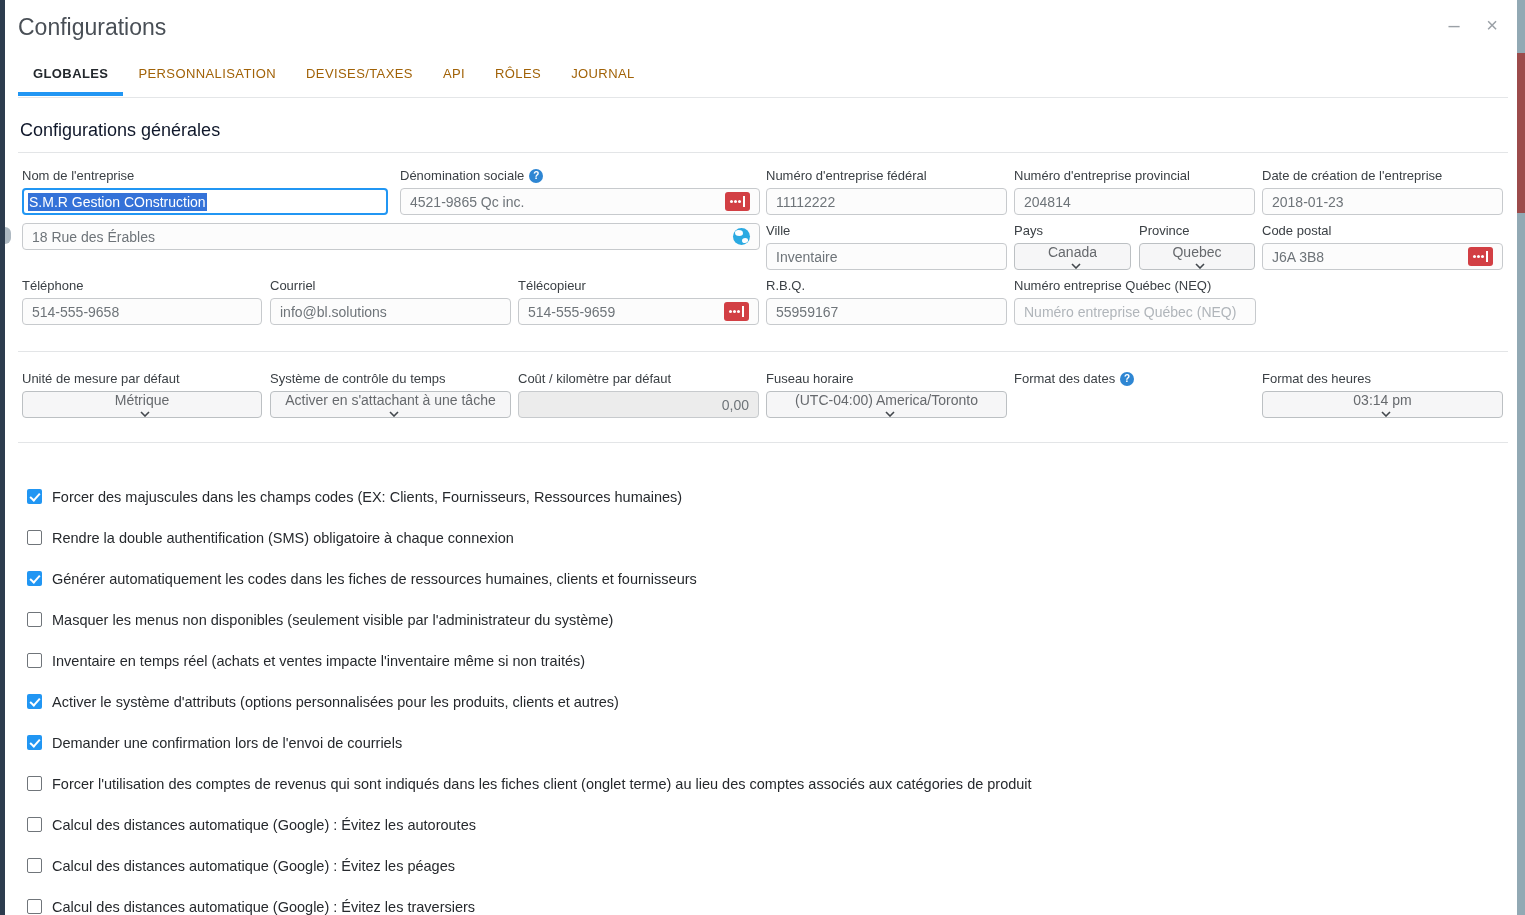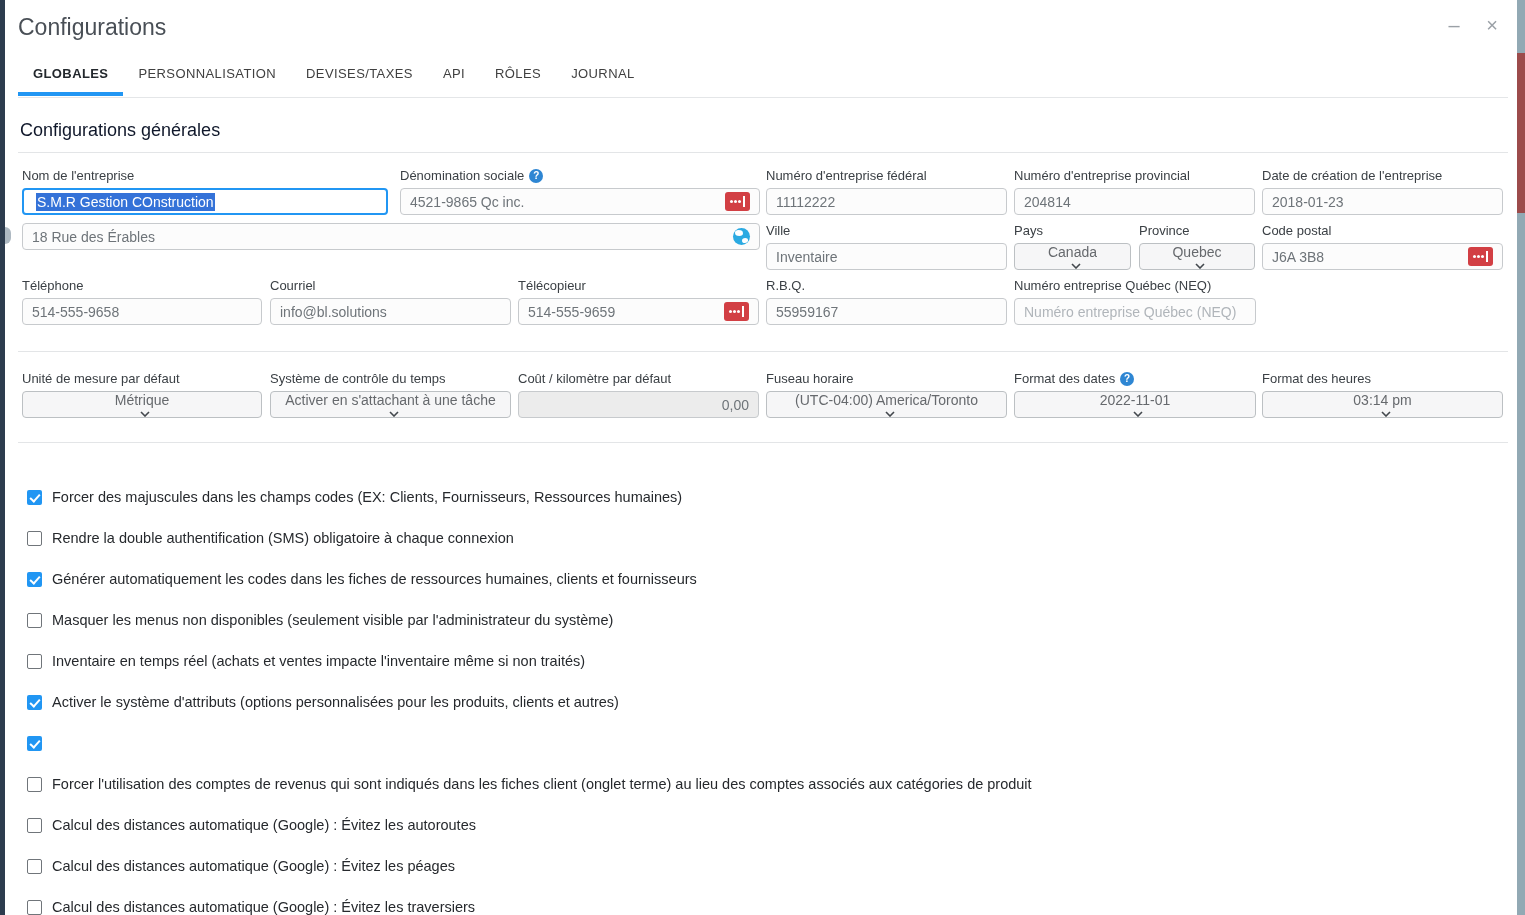--- a/index.html
+++ b/index.html
@@ -14,38 +14,38 @@
   .scrollbar-track { position:absolute; right:0; top:0; width:8px; height:915px; background:#92a9b4; }
   .scrollbar-thumb { position:absolute; right:0; top:53px; width:8px; height:160px; background:#9c4b4b; }
 
   
   .win-title { position:absolute; left:18px; top:14px; font-size:23px; color:#494f56; }
   .win-controls { position:absolute; top:14px; right:22px; display:flex; gap:16px; color:#9aa0a6; }
   .win-btn { font-size:20px; line-height:22px; width:22px; text-align:center; cursor:default; }
 
   
   .tabs { position:absolute; left:18px; top:60px; display:flex; }
-  .tab { padding:6px 15px 14px 15px; font-size:13px; letter-spacing:.4px; color:#404040; position:relative; }
+  .tab { padding:6px 15px 14px 15px; font-size:13px; letter-spacing:.4px; color:#a16207; position:relative; }
   .tab.active { color:#23282d; font-weight:700; }
   .tab.active::after { content:""; position:absolute; left:0; right:0; bottom:-1px; height:4px; background:#2196f3; }
   .tabs-border { position:absolute; left:18px; right:17px; top:97px; height:1px; background:#e4e6e8; }
 
   .section-title { position:absolute; left:20px; top:120px; font-size:18px; color:#0f172a; }
   .divider { position:absolute; left:18px; right:17px; height:1px; background:#e3e5e7; }
 
   
   .field { position:absolute; }
   .flabel { font-size:13px; color:#3b4045; height:16px; line-height:16px; margin-bottom:4px; white-space:nowrap; display:flex; align-items:center; }
   .control {
     height:27px; border:1px solid #c7cacd; border-radius:4px; background:#fcfcfc;
     font-size:14px; color:#6e7479; display:flex; align-items:center;
     padding:0 9px; width:100%; overflow:hidden; white-space:nowrap;
   }
   .control .val { flex:1 1 auto; overflow:hidden; white-space:nowrap; }
-  .control.focused { border:2px solid #2196f3; background:#ffffff; padding:0 12px; }
+  .control.focused { border:2px solid #2196f3; background:#ffffff; padding:0 4px; }
   .control.focused .sel { background:#3472d8; color:#ffffff; padding:1px 1px; }
   .control.disabled { background:#ececec; border-color:#c7cacd; }
   .control.right .val { text-align:right; }
   .control.select { background:#f6f6f7; border-color:#bcc0c3; color:#66696d;flex-direction:column; }
   .control .placeholder { color:#b0b5ba; flex:1 1 auto; overflow:hidden; }
   .chev { flex:0 0 auto; margin-left:6px; }
 
   
   .help-icon {
     display:inline-block; width:14px; height:14px; margin-left:5px; border-radius:50%;
@@ -56,21 +56,21 @@
     display:flex; align-items:center; justify-content:center; gap:1px;
   }
   .mask-icon .dot { width:3px; height:3px; border-radius:50%; background:#fff; }
   .mask-icon .bar { width:2px; height:11px; background:#fff; margin-left:1px; }
   .globe-icon { flex:0 0 auto; margin-left:auto; width:17px; height:17px; border-radius:50%; background:#2baae2; position:relative; overflow:hidden; }
   .globe-icon::before { content:""; position:absolute; left:2px; top:2px; width:8px; height:6px; background:#fff; border-radius:50% 60% 50% 60%; }
   .globe-icon::after { content:""; position:absolute; right:2px; bottom:2px; width:6px; height:5px; background:#fff; border-radius:60% 50% 60% 50%; }
 
   
   .cb-list { position:absolute; left:27px; top:489px; display:flex; flex-direction:column; }
-  .cb-row { display:flex; align-items:center; height:16px; margin-bottom:25px; cursor:default; }
+  .cb-row { display:flex; height:16px; margin-bottom:25px; cursor:default; }
   .cb { width:15px; height:15px; border:1.5px solid #70757a; border-radius:2px; background:#fff; margin-right:10px; flex:0 0 auto; position:relative; }
   .cb.checked { border:none; background:#2196f3; }
   .cb.checked::after {
     content:""; position:absolute; left:5px; top:2px; width:4px; height:8px;
     border-right:2px solid #fff; border-bottom:2px solid #fff; transform:rotate(42deg);
   }
   .cb-label { font-size:14.5px; color:#26292d; white-space:nowrap; }
 </style>
 </head>
 <body>
@@ -250,26 +250,20 @@
     <svg class="chev" width="10" height="6" viewBox="0 0 10 6">
         <path d="M1 1l4 4 4-4" stroke="#43484d" stroke-width="1.6" fill="none"></path>
       </svg>
   </div>
 </div>
 <div class="field" style="left:1014px;top:371px;width:242px">
   <div class="flabel">
       <span>Format des dates</span>
       <span class="help-icon">?</span>
     </div>
-  <div class="control select">
-    <span class="val">2022-11-01</span>
-    <svg class="chev" width="10" height="6" viewBox="0 0 10 6">
-        <path d="M1 1l4 4 4-4" stroke="#43484d" stroke-width="1.6" fill="none"></path>
-      </svg>
-  </div>
 </div>
 <div class="field" style="left:1262px;top:371px;width:241px">
   <div class="flabel">Format des heures</div>
   <div class="control select">
     <span class="val">03:14 pm</span>
     <svg class="chev" width="10" height="6" viewBox="0 0 10 6">
         <path d="M1 1l4 4 4-4" stroke="#43484d" stroke-width="1.6" fill="none"></path>
       </svg>
   </div>
 </div>
@@ -296,20 +290,21 @@
   <label class="cb-row">
       <span class="cb"></span>
       <span class="cb-label">Inventaire en temps réel (achats et ventes impacte l'inventaire même si non traités)</span>
     </label>
   <label class="cb-row">
       <span class="cb checked"></span>
       <span class="cb-label">Activer le système d'attributs (options personnalisées pour les produits, clients et autres)</span>
     </label>
   <label class="cb-row">
       <span class="cb checked"></span>
+      <span class="cb-label">Demander une confirmation lors de l'envoi de courriels</span>
     </label>
   <label class="cb-row">
       <span class="cb"></span>
       <span class="cb-label">Forcer l'utilisation des comptes de revenus qui sont indiqués dans les fiches client (onglet terme) au lieu des comptes associés aux catégories de produit</span>
     </label>
   <label class="cb-row">
       <span class="cb"></span>
       <span class="cb-label">Calcul des distances automatique (Google) : Évitez les autoroutes</span>
     </label>
   <label class="cb-row">

